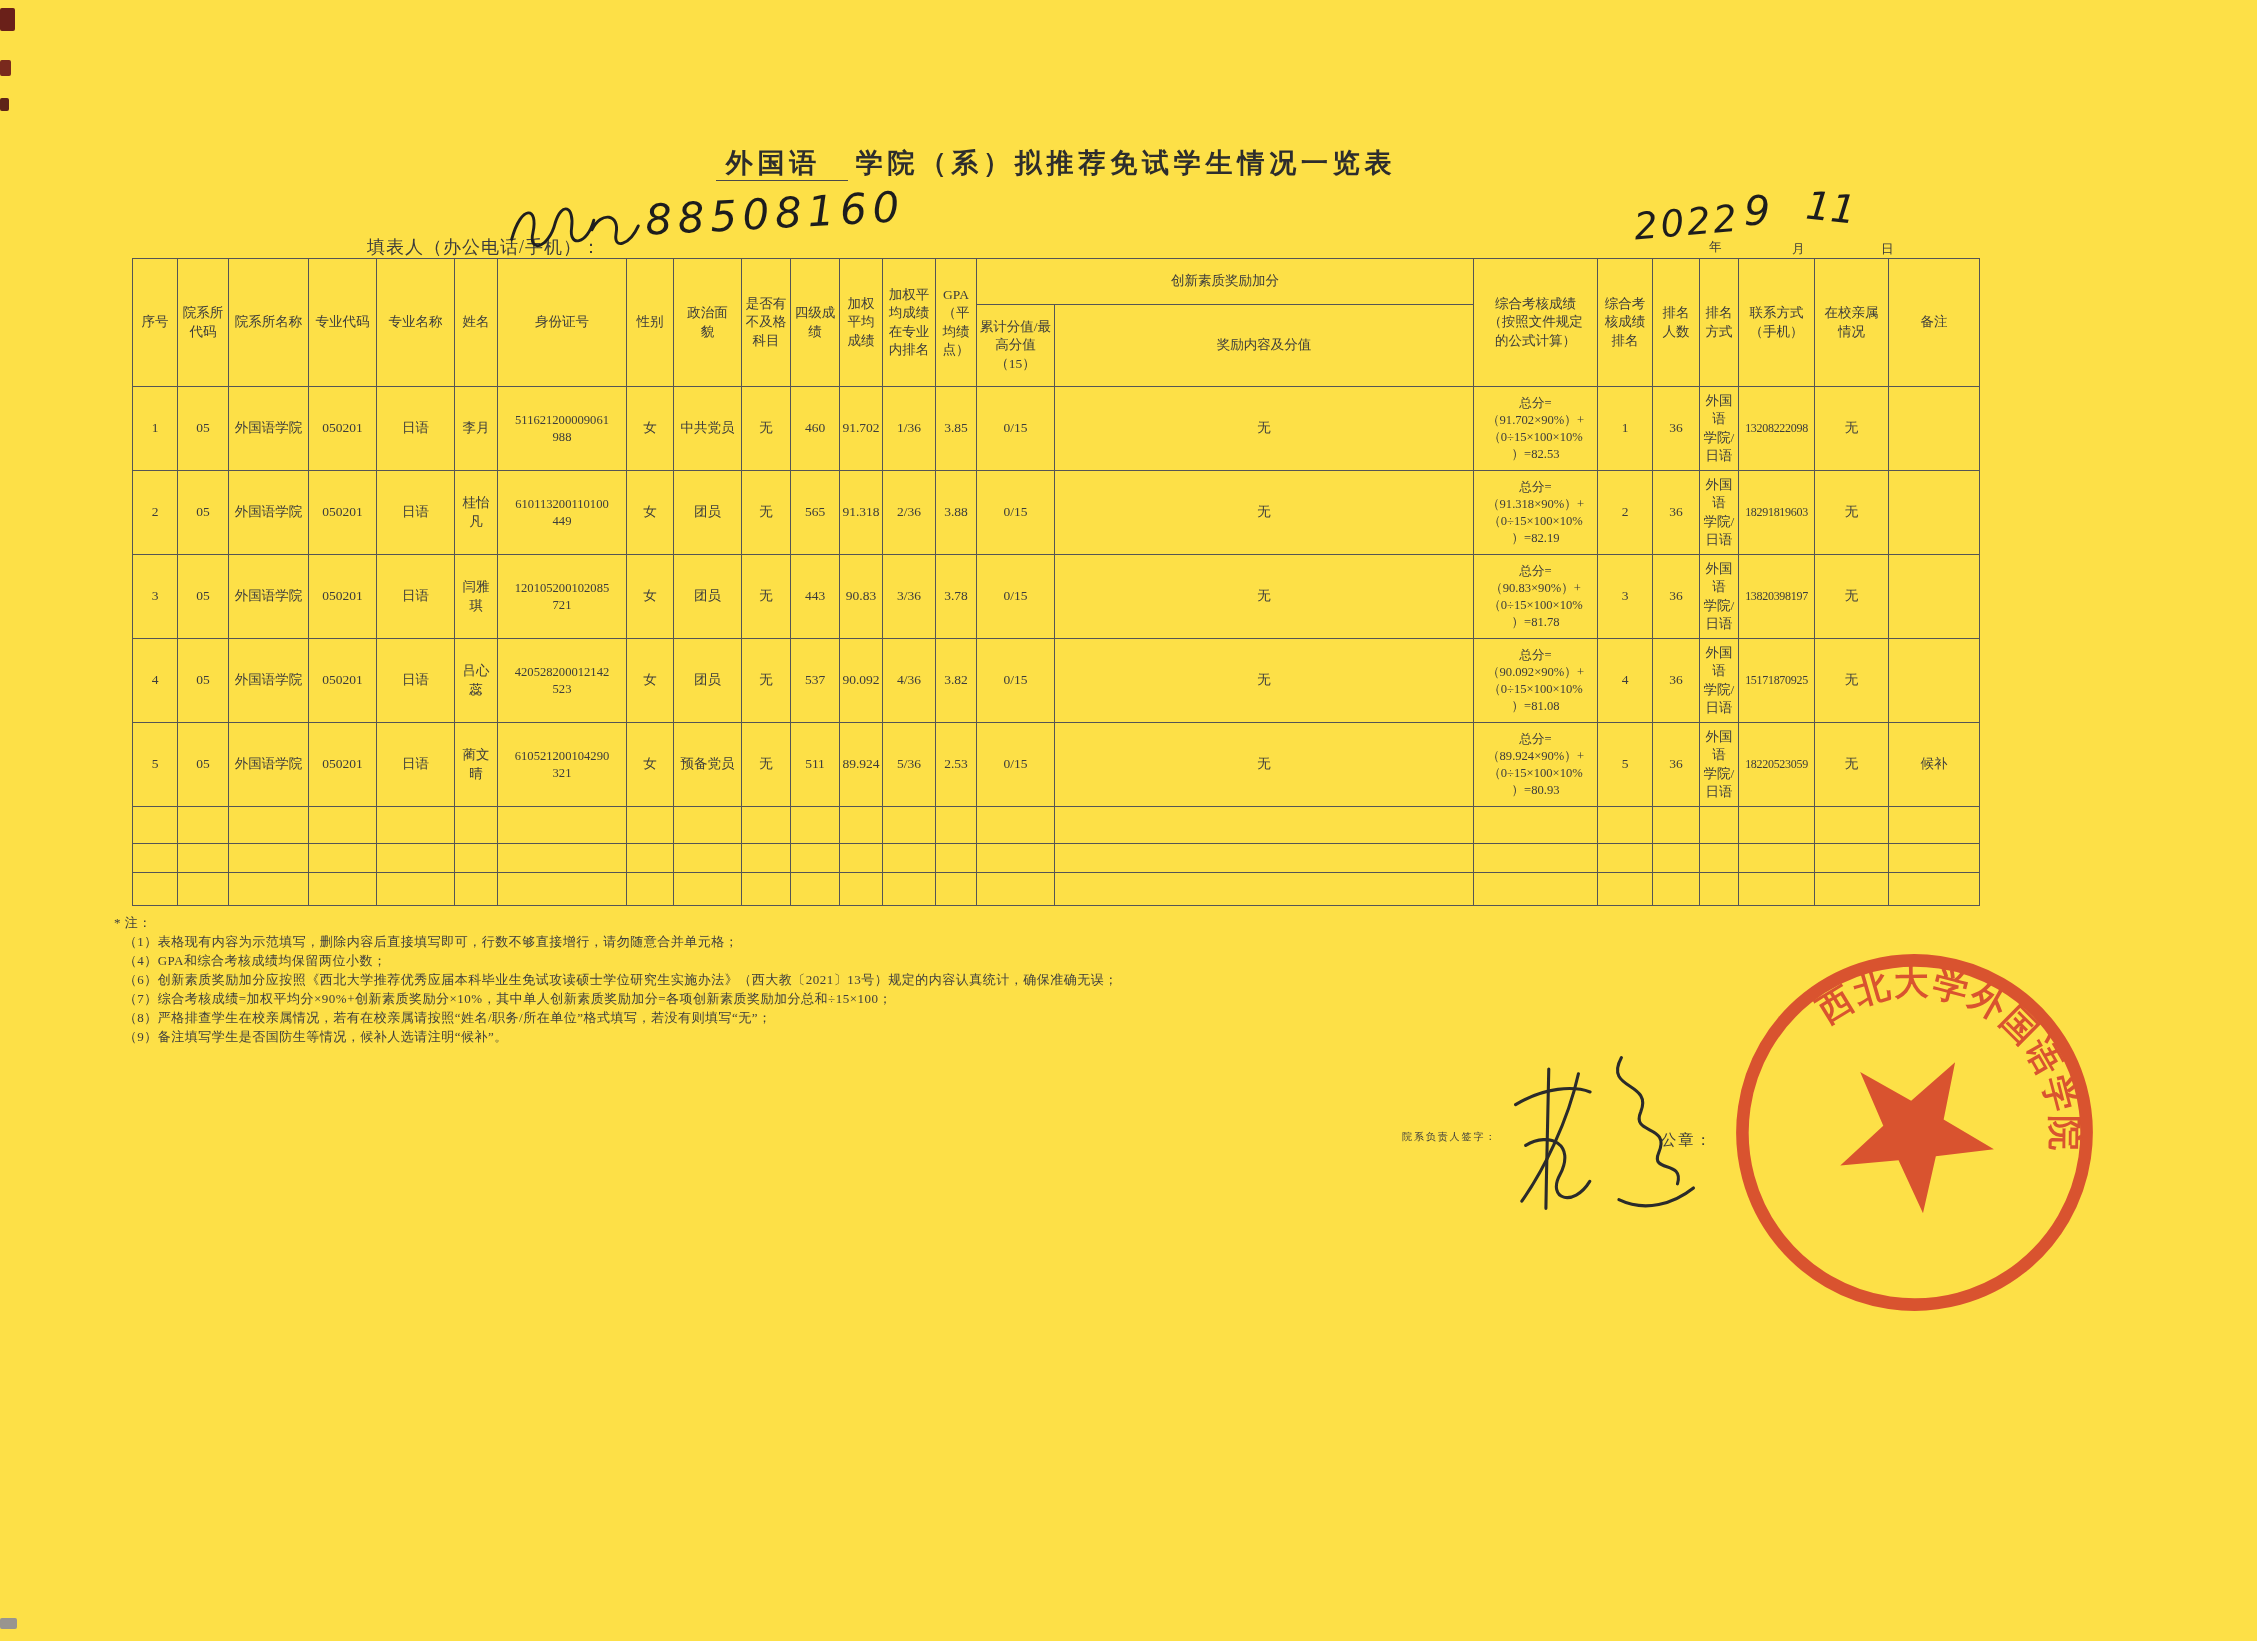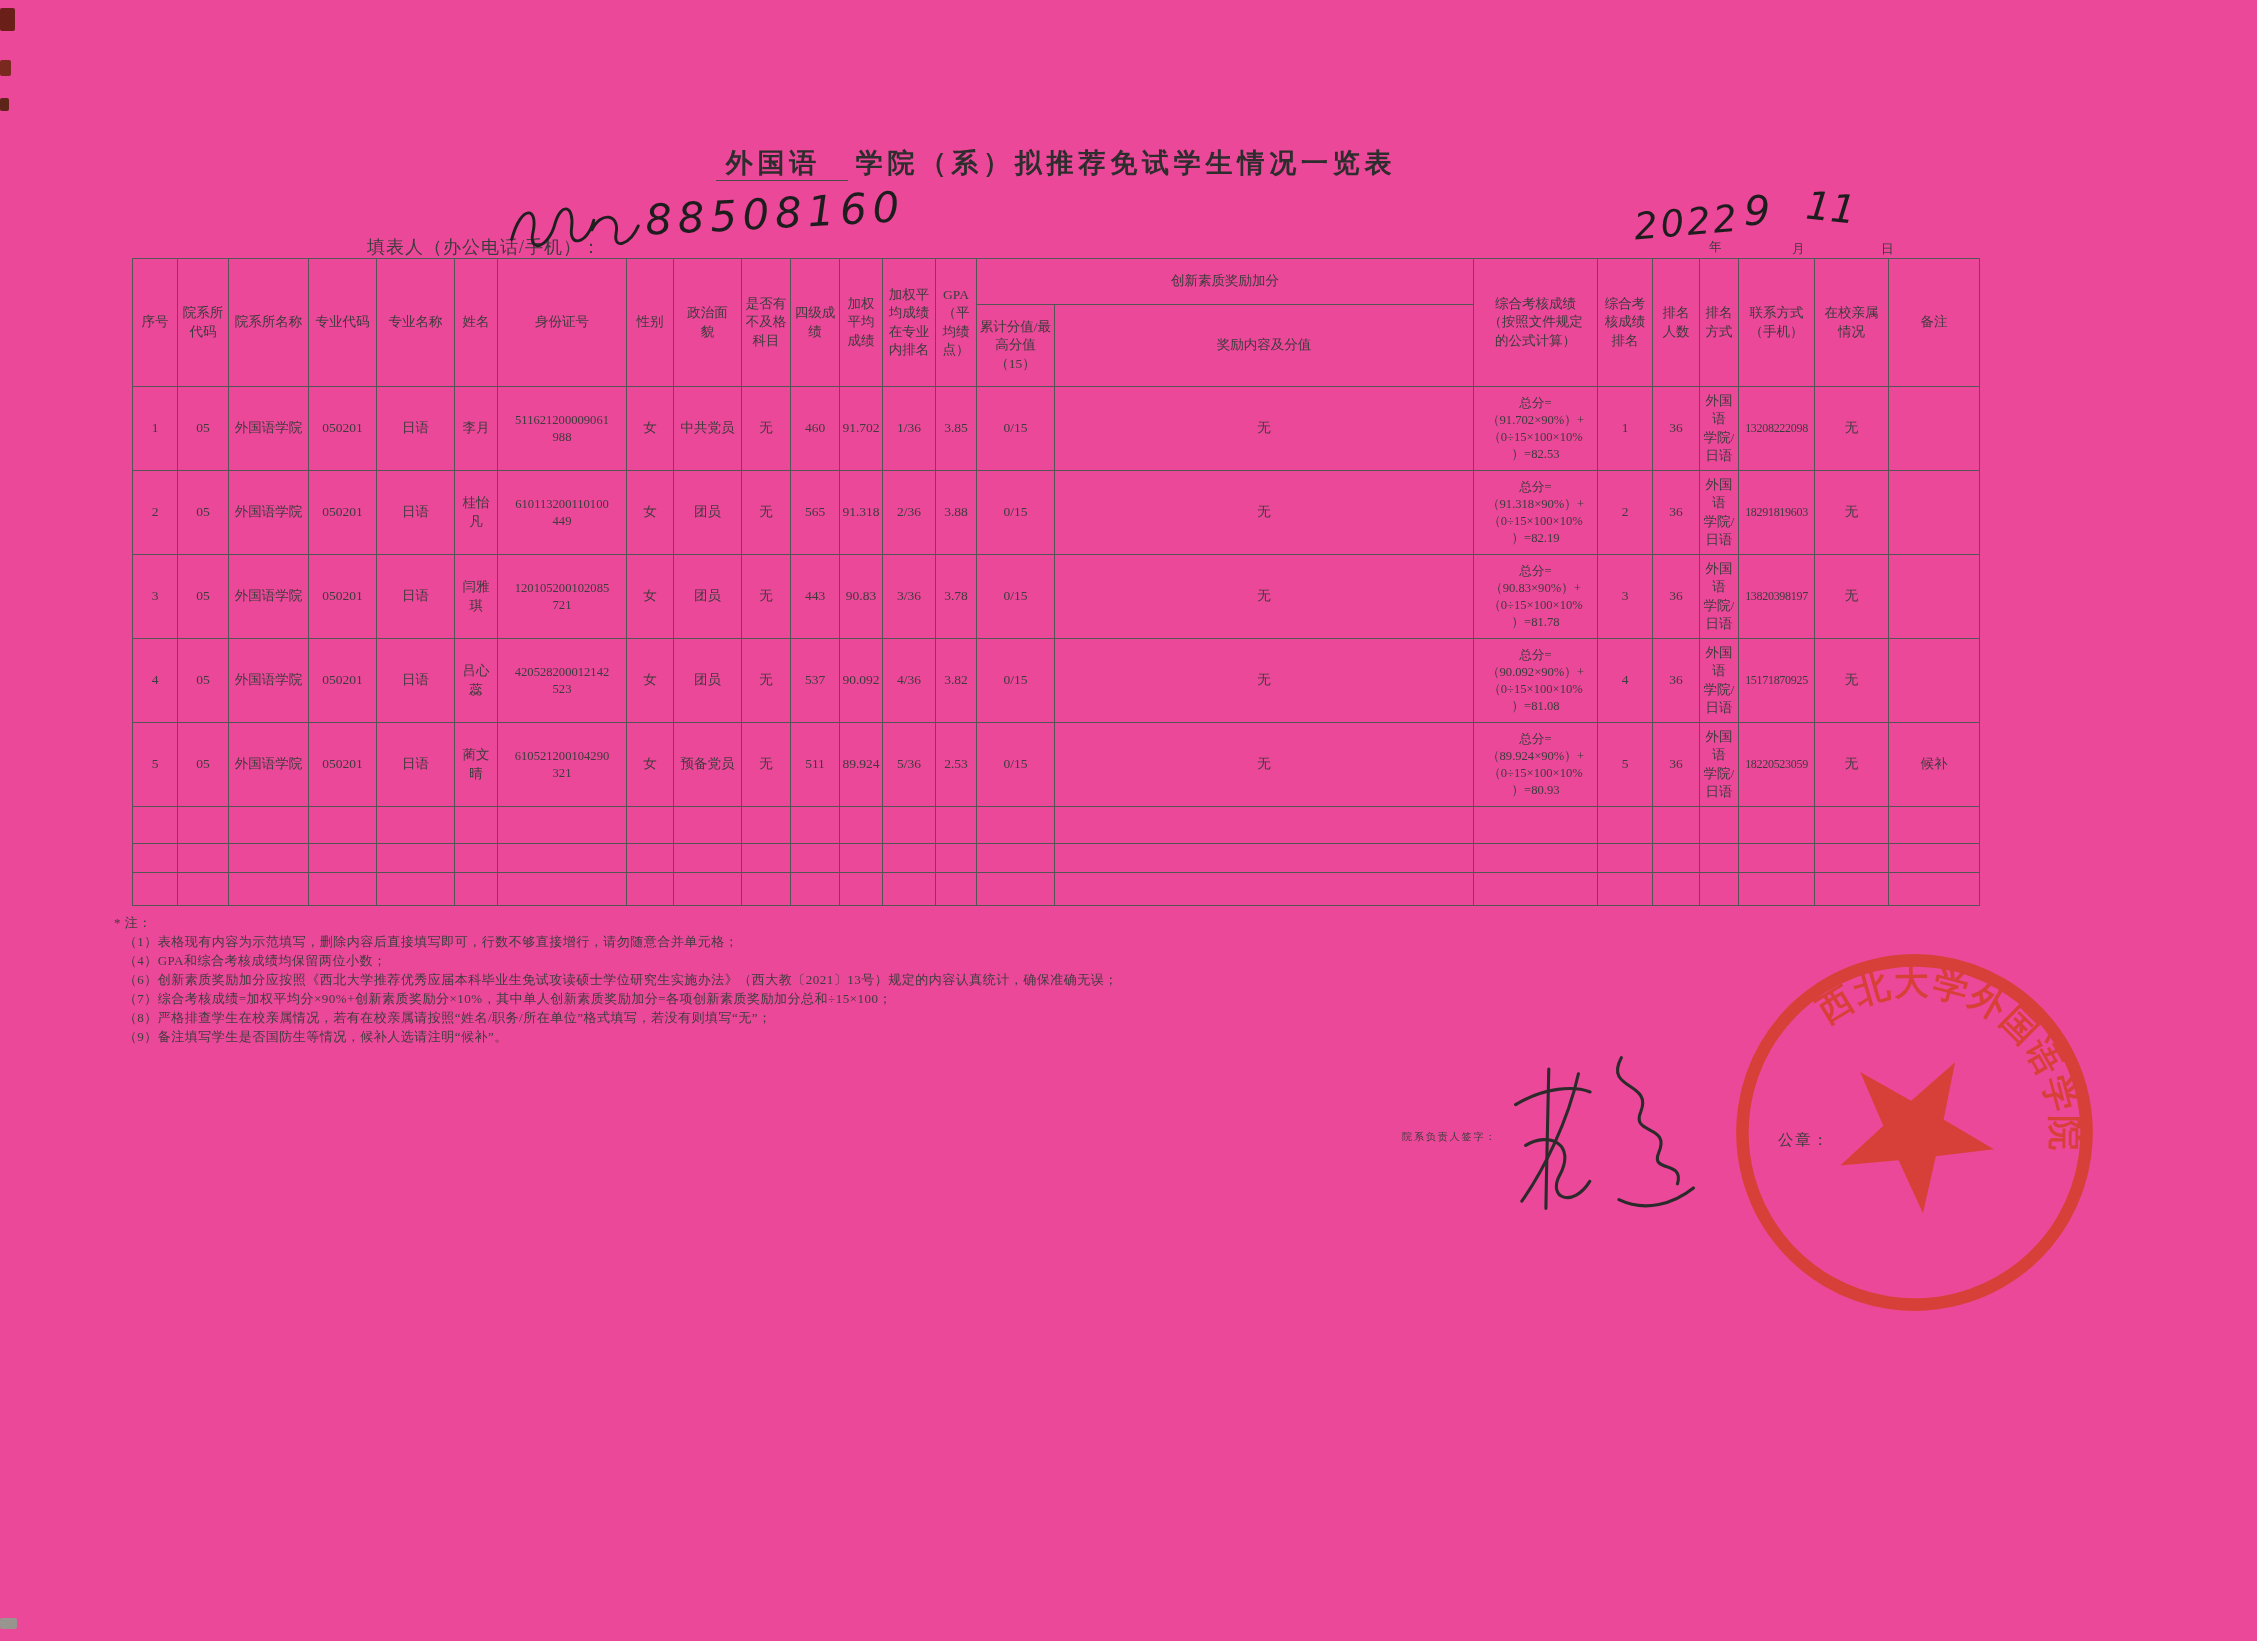--- a/index.html
+++ b/index.html
@@ -1,16 +1,16 @@
 <!DOCTYPE html>
 <html><head>
 <meta charset="utf-8">
 <style>
   html,body{margin:0;padding:0;background:#e8e8e6;}
-  .page{position:relative;width:2257px;height:1641px;background:#ec4899;overflow:hidden;
+  .page{position:relative;width:2257px;height:1641px;background:#fde047;overflow:hidden;
         font-family:"Liberation Serif","DejaVu Serif",serif;color:#3a3a3a;}
   
   .artifact{position:absolute;border-radius:1.9px;}
   .a1{left:0;top:7.7px;width:14.5px;height:23px;background:#6a2019;}
   .a2{left:0;top:60px;width:10.6px;height:16.4px;background:#79291d;}
   .a3{left:0;top:98px;width:8.7px;height:12.6px;background:#5e2418;}
   .a4{left:0;top:1618px;width:17.4px;height:10.6px;background:#98958f;}
   
   .title{position:absolute;left:716px;top:145px;font-size:27px;font-weight:700;
          letter-spacing:4.8px;color:#2d2d2d;white-space:nowrap;}
@@ -36,21 +36,21 @@
   .grid tbody tr.empty1{height:29px;}
   .grid tbody tr.empty2{height:33px;}
   .grid td.c6,.grid td.c16{font-size:12.6px;}
   .grid td.c20{font-size:12px;letter-spacing:-0.3px;}
   
   .notes{position:absolute;left:114px;top:913px;font-size:13px;line-height:19px;
          color:#3e3e3e;letter-spacing:0.5px;}
   .note-line{padding-left:9.7px;}
   
   .sign-label{position:absolute;left:1402px;top:1130px;font-size:10px;letter-spacing:1.9px;color:#3c3c3c;}
-  .seal-label{position:absolute;left:1778px;top:1130px;font-size:15.4px;letter-spacing:1.9px;color:#3c3c3c;}
+  .seal-label{position:absolute;left:1661px;top:1130px;font-size:15.4px;letter-spacing:1.9px;color:#3c3c3c;}
   .signature{position:absolute;left:1497px;top:1043px;transform:rotate(-6deg);}
   .stamp{position:absolute;left:1726px;top:944px;opacity:0.88;}
 </style>
 </head>
 <body>
 
 <div class="page">
 
   <div class="artifact a1"></div>
   <div class="artifact a2"></div>

